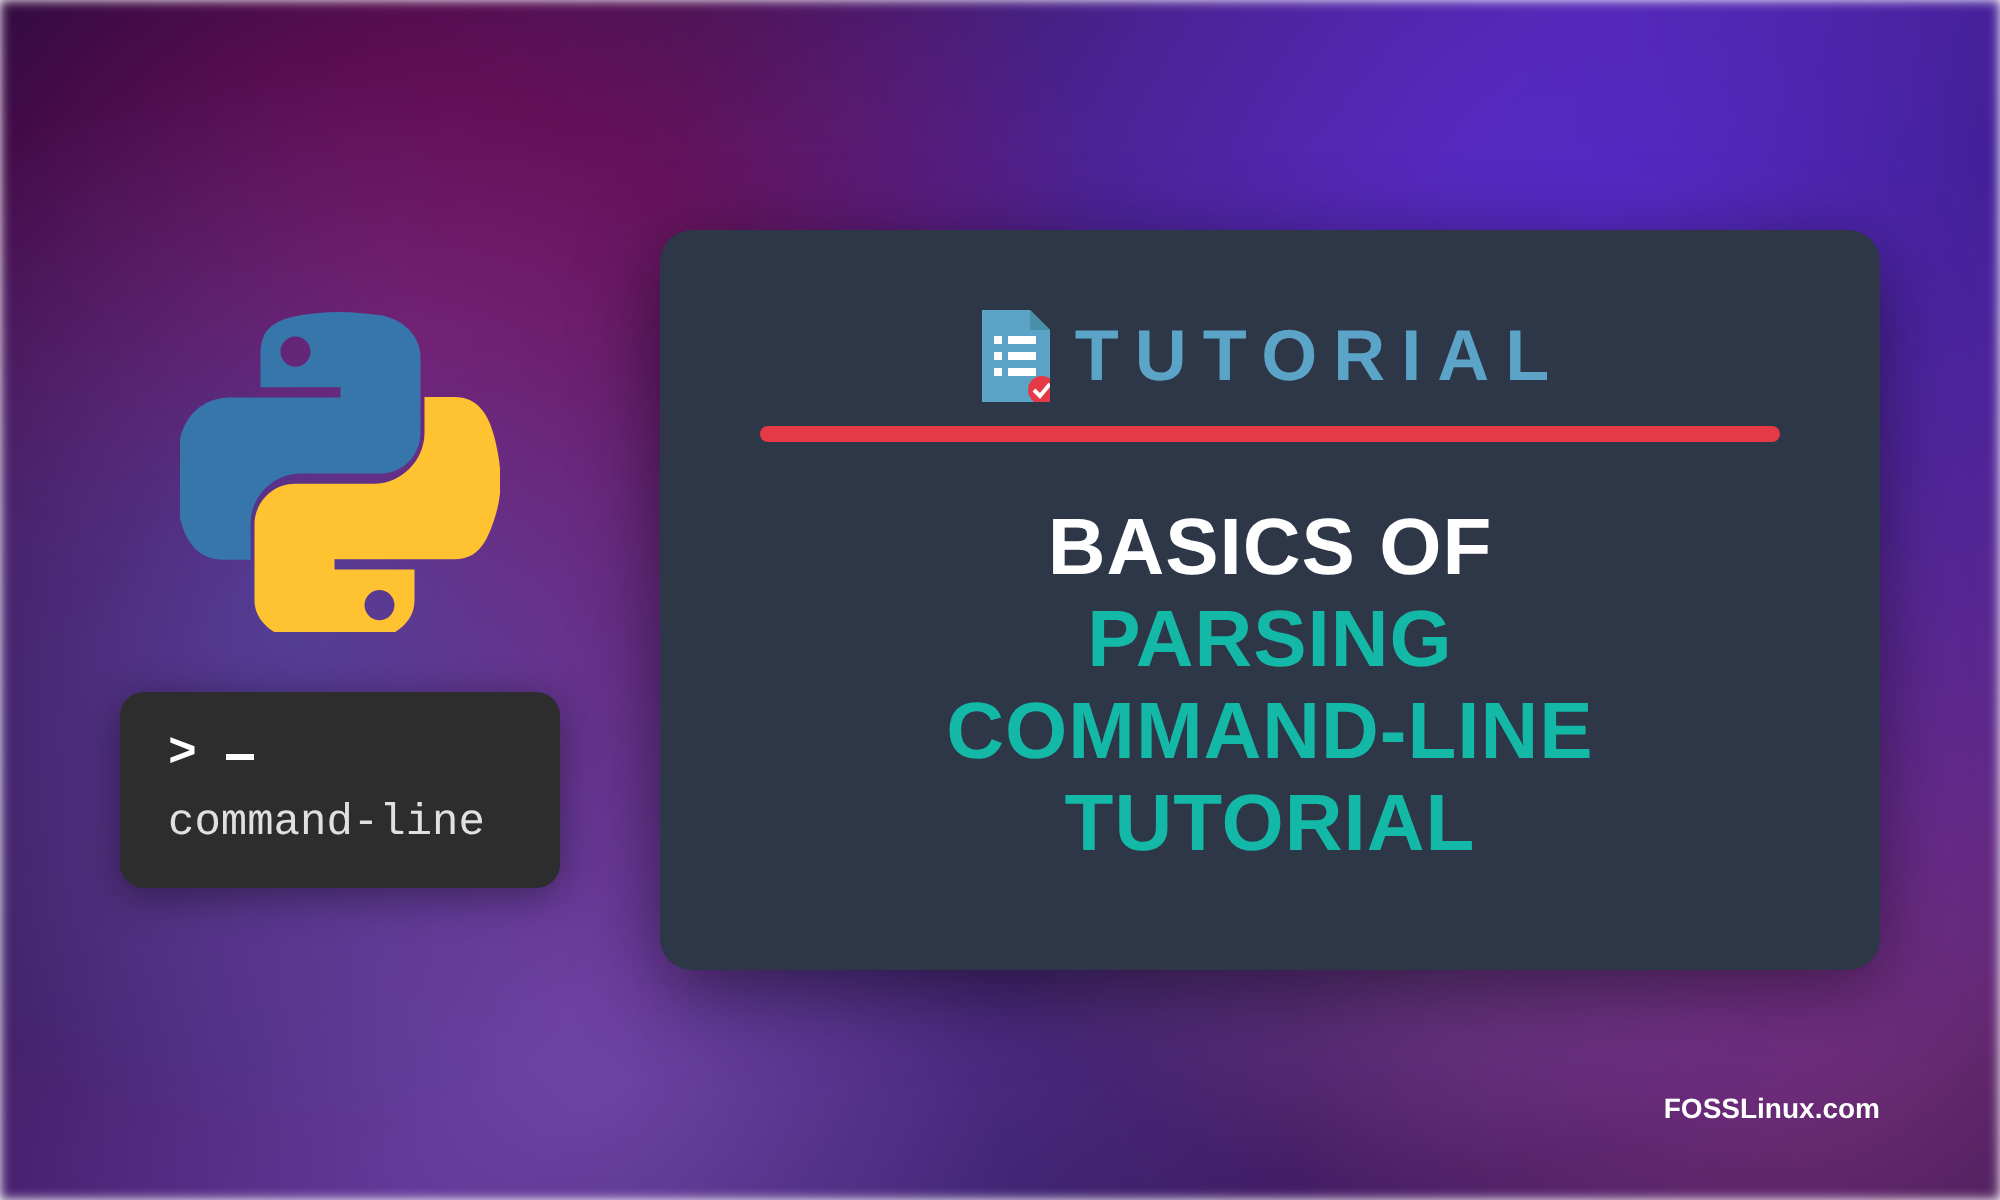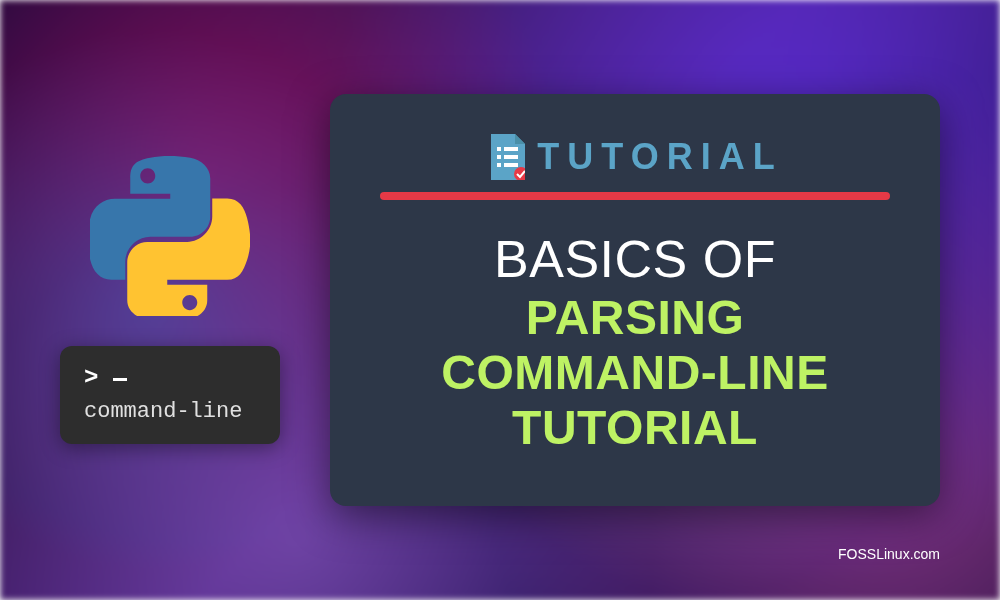--- a/index.html
+++ b/index.html
@@ -123,41 +123,41 @@
       border-radius: 4px;
       margin-bottom: 30px;
     }
     
     .title-block {
       text-align: center;
     }
     
     .title-white {
       color: #ffffff;
-      font-size: 52px;
-      font-weight: 400;
+      font-size: 40px;
+      font-weight: 700;
       line-height: 1.15;
       letter-spacing: 0.5px;
     }
     
     .title-yellow {
-      color: #bef264;
-      font-size: 48px;
+      color: #14b8a6;
+      font-size: 40px;
       font-weight: 800;
       line-height: 1.15;
       letter-spacing: 0.5px;
     }
     
     .watermark {
       position: absolute;
       bottom: 38px;
       right: 60px;
       color: #ffffff;
       font-size: 14px;
-      font-weight: 400;
+      font-weight: 700;
       z-index: 2;
     }
     
     .cursor {
       display: inline-block;
       width: 14px;
       height: 3px;
       background: #ffffff;
       vertical-align: baseline;
       margin-bottom: 3px;

